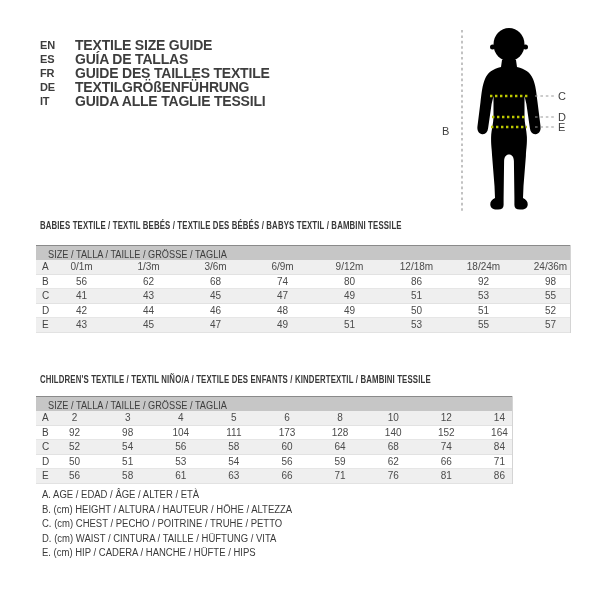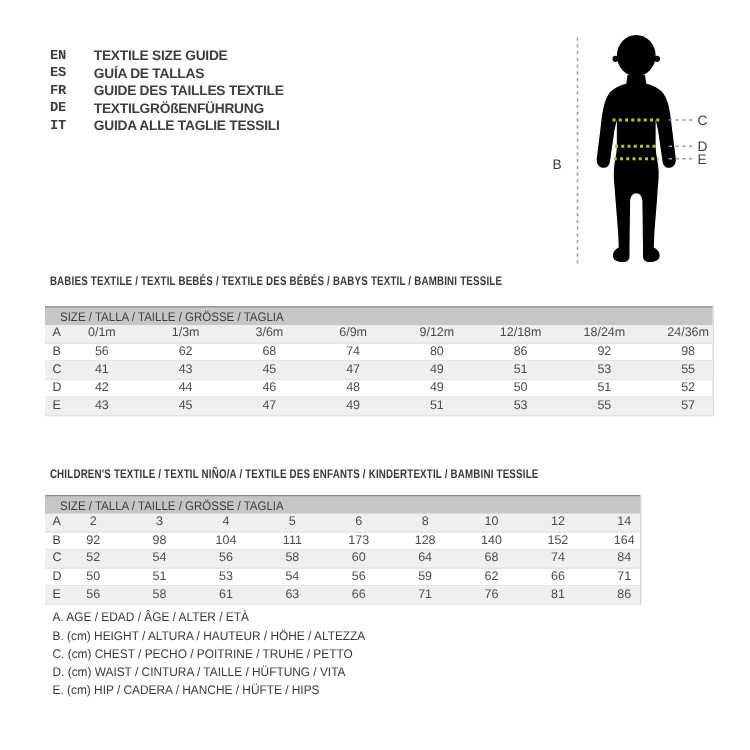--- a/index.html
+++ b/index.html
@@ -20,24 +20,24 @@
     position:relative; width:600px; height:600px; overflow:hidden;
     background:var(--page_bg);
     font-family:"Liberation Sans", sans-serif;
     color:var(--text);
   }
 
   
   .lang-block { position:absolute; left:40px; top:38px; }
   .lang-row { display:flex; height:14px; line-height:14px; }
   .lang-code {
-    width:35px; font-size:11px; font-weight:700; letter-spacing:-0.2px;font-family:Liberation Mono, monospace;
+    width:35px; font-size:11px; font-weight:700; letter-spacing:-0.2px;
   }
   .lang-text {
-    font-size:11px; font-weight:700; letter-spacing:-0.2px; white-space:nowrap;
+    font-size:14px; font-weight:700; letter-spacing:-0.2px; white-space:nowrap;
   }
 
   
   .figure { position:absolute; left:430px; top:16px; width:170px; height:205px; }
   .figure svg text {
     font-family:"Liberation Sans", sans-serif; font-size:11px; fill:var(--text);
   }
   .dash-gray { stroke:var(--line_gray); stroke-width:1.2; stroke-dasharray:2.6 2.8; fill:none; }
   .dot-accent { stroke:var(--accent); stroke-width:2.4; stroke-dasharray:2.4 2.6; fill:none; }
   .sil { fill:var(--silhouette); }

